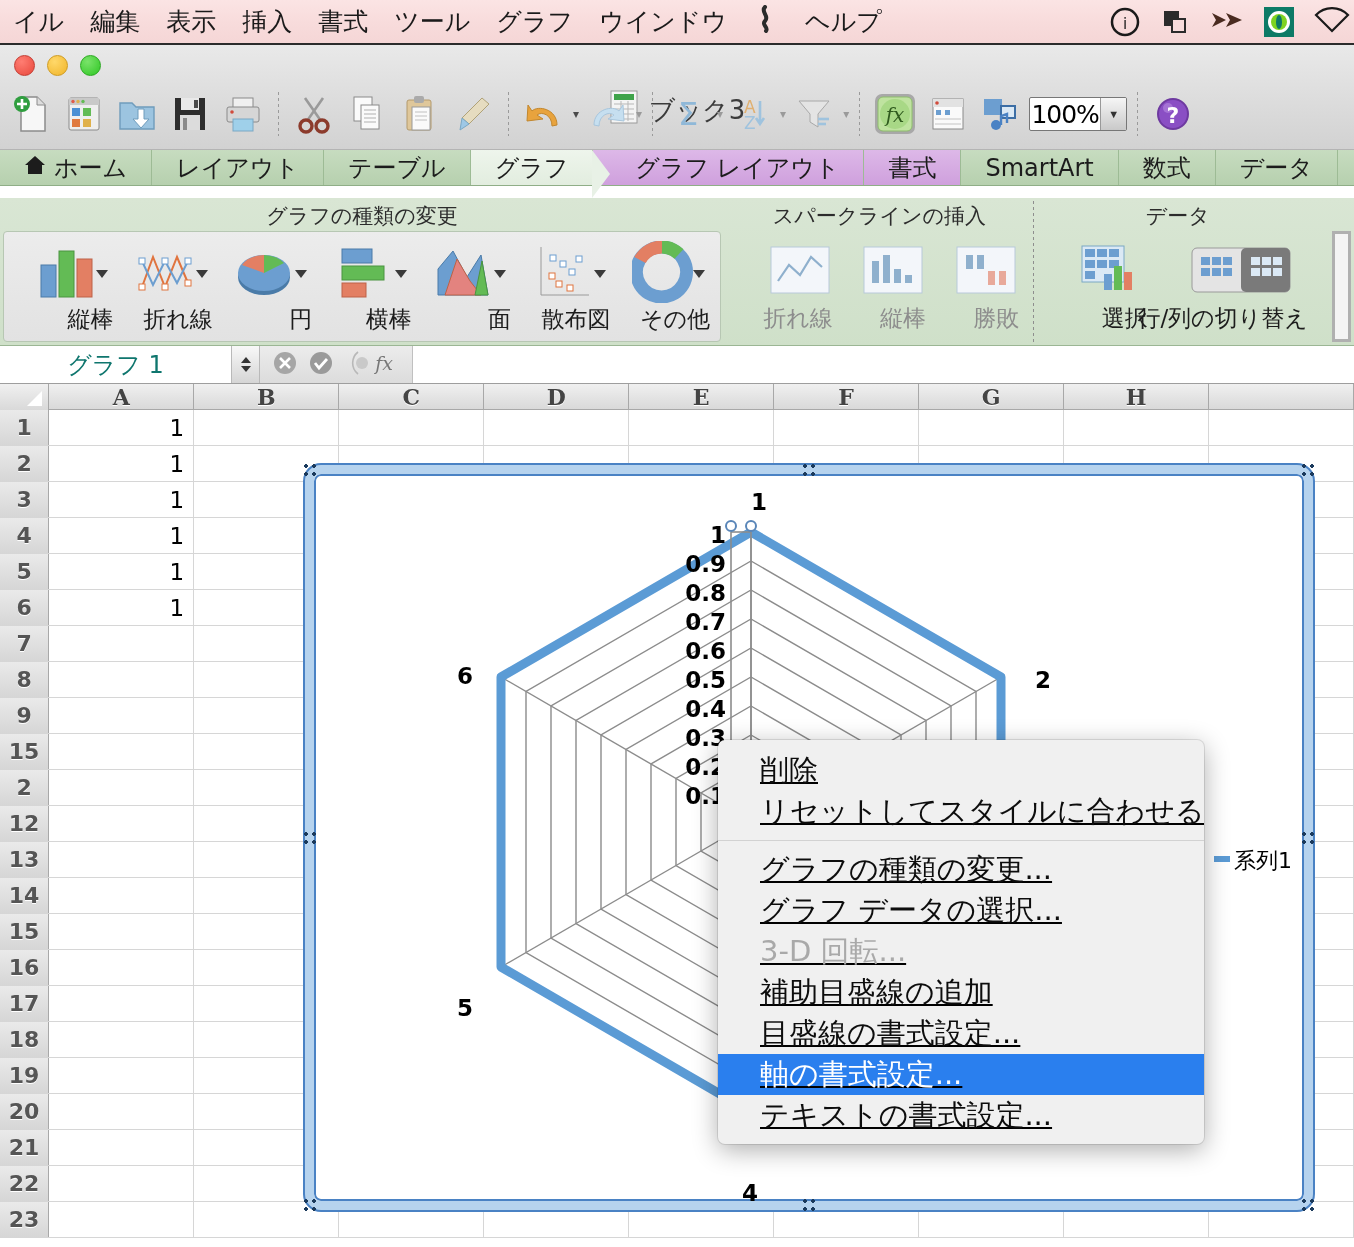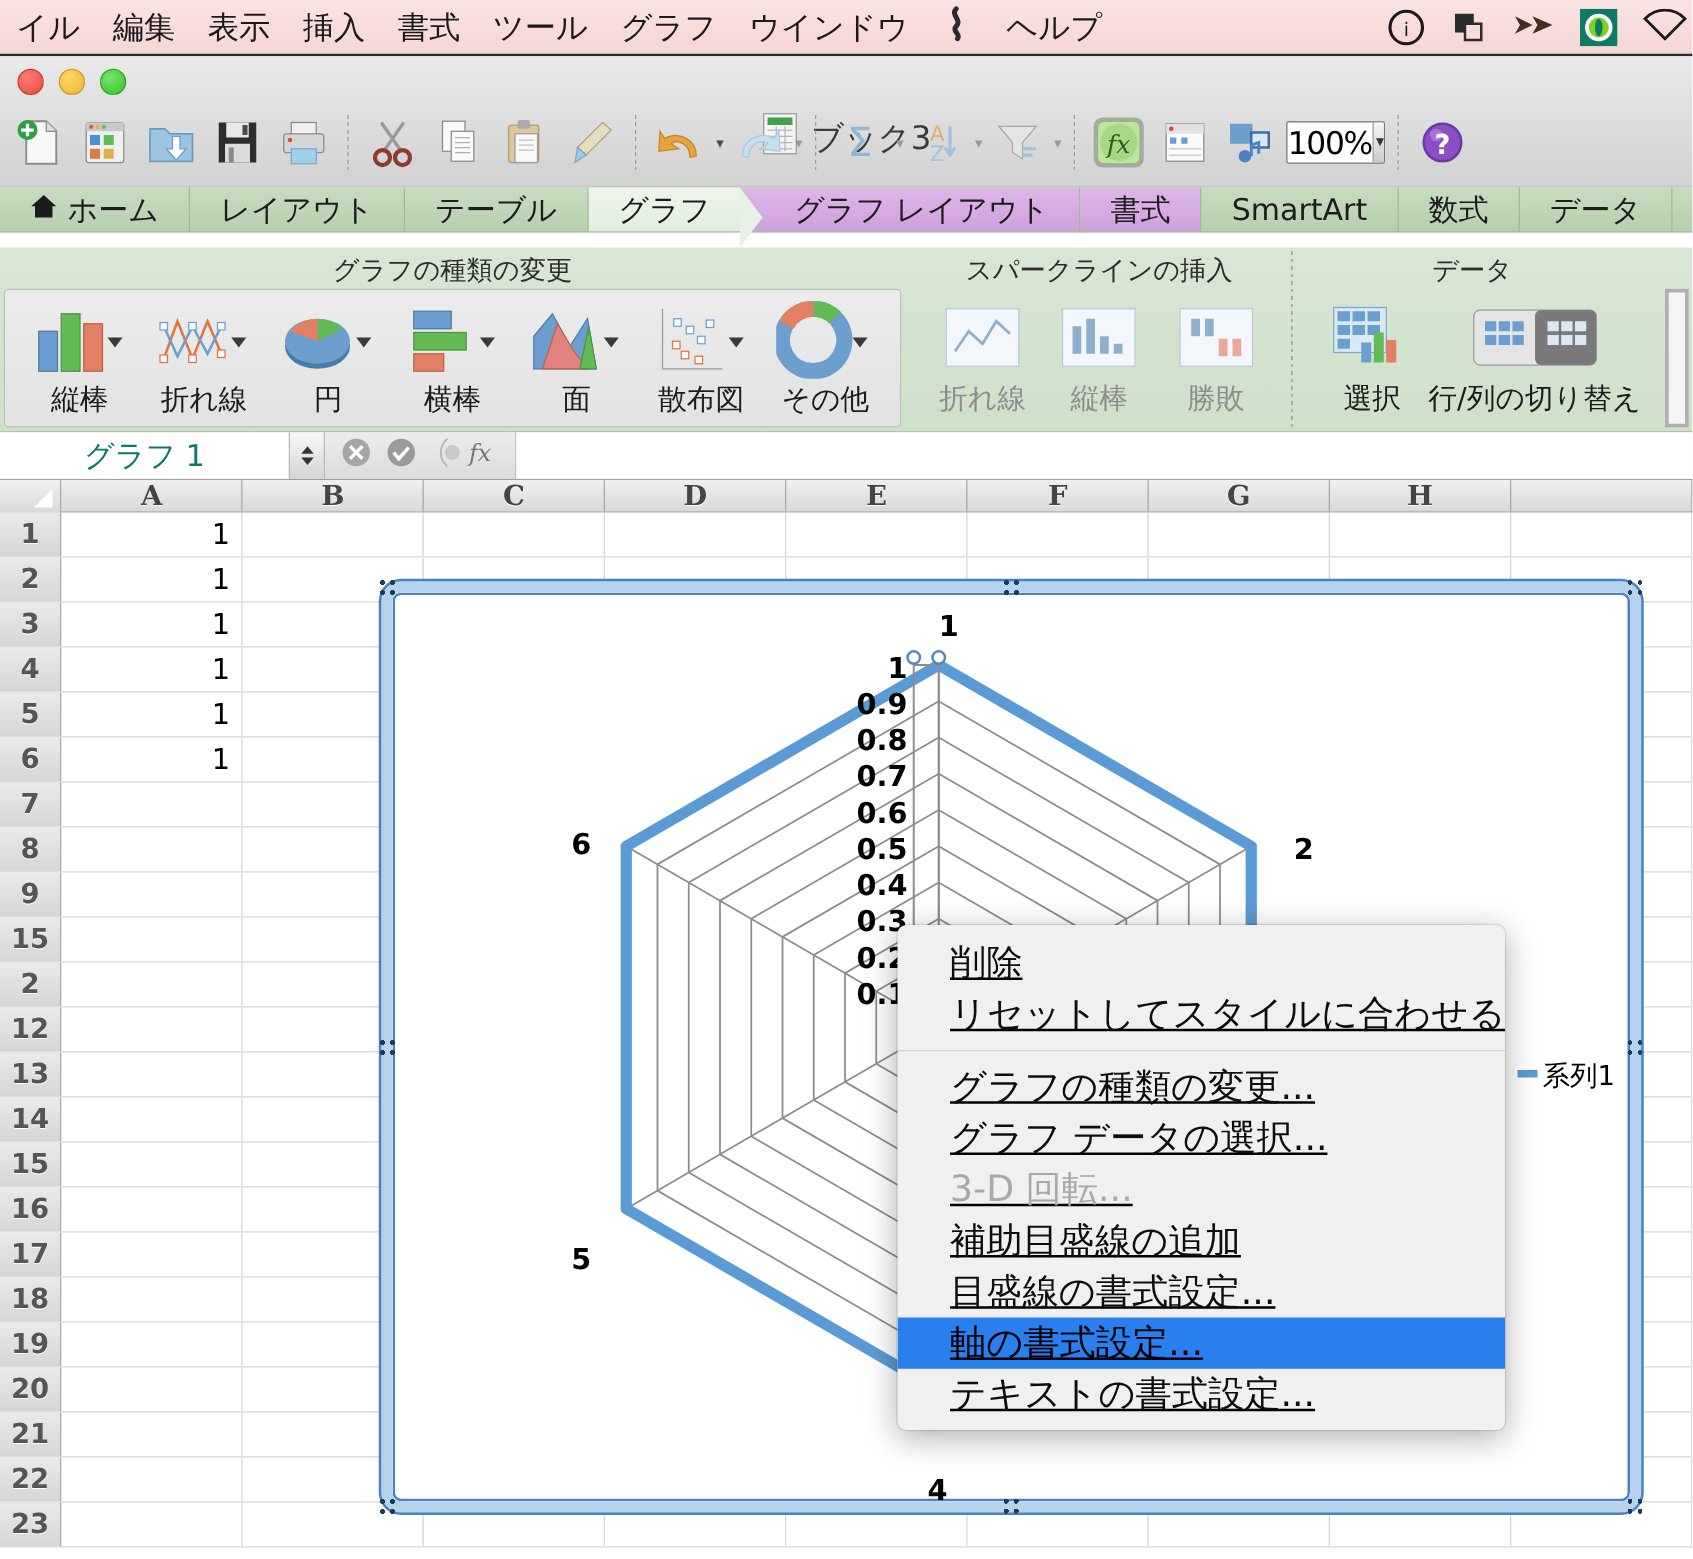--- a/index.html
+++ b/index.html
@@ -46,21 +46,21 @@
   .toolbar {
     position:absolute; left:6px; top:38px; height:62px;
     display:flex; align-items:center; gap:3px;
   }
   .tb { width:50px; height:52px; display:flex; align-items:center; justify-content:center; position:relative;}
   .tbsep { width:1px; height:44px; margin:0 7px;
     background:repeating-linear-gradient(to bottom,#9a9a9a 0 3px,transparent 3px 6px); }
   .caret { font-size:12px; color:#4a4a4a; margin-left:1px; }
 
   .zoombox {
-    width:79px;height:34px;border:1px solid #777;background:#fff;border-radius:2px;
+    width:98px;height:34px;border:1px solid #777;background:#fff;border-radius:2px;
     display:flex;align-items:center;overflow:hidden;
   }
   .zoombox .zv { flex:1; text-align:center; font-size:25px; color:#000; font-family:"DejaVu Sans",sans-serif; letter-spacing:-1px;}
   .zoombox .zb { width:26px;height:100%;background:linear-gradient(to bottom,#f6f6f6,#c9c9c9);
     border-left:1px solid #999;display:flex;align-items:center;justify-content:center;font-size:11px;color:#333;}
 
   
   .tabs {
     position:absolute; left:0; top:150px; width:1354px; height:36px;
     background:linear-gradient(to bottom,#c7dcc0 0%,#b6d0ae 100%);
@@ -93,21 +93,21 @@
   .rgroup { position:relative; display:flex; flex-direction:column; }
   .rgroup .glabel {
     text-align:center; font-size:21px; color:#2c2c2c; height:30px; line-height:30px;
     font-family:"DejaVu Sans","Liberation Sans",sans-serif;
   }
   .rpanel {
     flex:1; background:linear-gradient(to bottom,#ececec,#e2e2e2);
     border:1px solid #b7c7b3; border-radius:4px;
     display:flex; align-items:flex-start; padding:4px 10px 0 10px;
   }
-  .ritem { width:100px; display:flex; flex-direction:column; align-items:center; }
+  .ritem { width:100px; display:flex; flex-direction:column; align-items:flex-end; }
   .ritem .ic { height:72px; display:flex; align-items:center; justify-content:center; }
   .ritem .lb { font-size:23px; color:#1c1c1c; margin-top:-4px;
     font-family:"DejaVu Sans","Liberation Sans",sans-serif; white-space:nowrap;}
   .ritem.dim .lb { color:#8d8d8d; }
   .ritem.wide { width:160px; }
   .grpsep { width:1px; align-self:stretch; margin:0 4px;
     background:repeating-linear-gradient(to bottom,#8e8e8e 0 3px,transparent 3px 6px); }
   .stubpanel { width:40px; background:#f4f4f4; border:3px solid #b0b0b0; margin-top:30px; margin-left:6px;}
 
   
@@ -187,21 +187,21 @@
     position:absolute; left:718px; top:740px; width:486px;
     background:#f0f0f0; border-radius:7px;
     box-shadow:0 6px 26px rgba(0,0,0,.32), 0 0 0 1px rgba(0,0,0,.10);
     padding:10px 0 8px 0; overflow:hidden;text-decoration:underline;
   }
   .ctxitem{
     height:41px; display:flex; align-items:center;
     padding:0 18px 0 42px; font-size:29px; color:#0d0d0d;
     font-family:"DejaVu Sans","Liberation Sans",sans-serif; white-space:nowrap;
   }
-  .ctxitem.sel{ background:#2a7fee; color:#000000;text-align:center; }
+  .ctxitem.sel{ background:#2a7fee; color:#ffffff;text-align:center; }
   .ctxitem.disabled{ color:#a9a9a9; }
   .ctxsep{ height:1px; background:#d2d2d2; margin:8px 0 8px 0; }
 </style>
 </head>
 <body>
 
 <div id="app">
 
   <div class="menubar">
     <span class="mi">イル</span>

